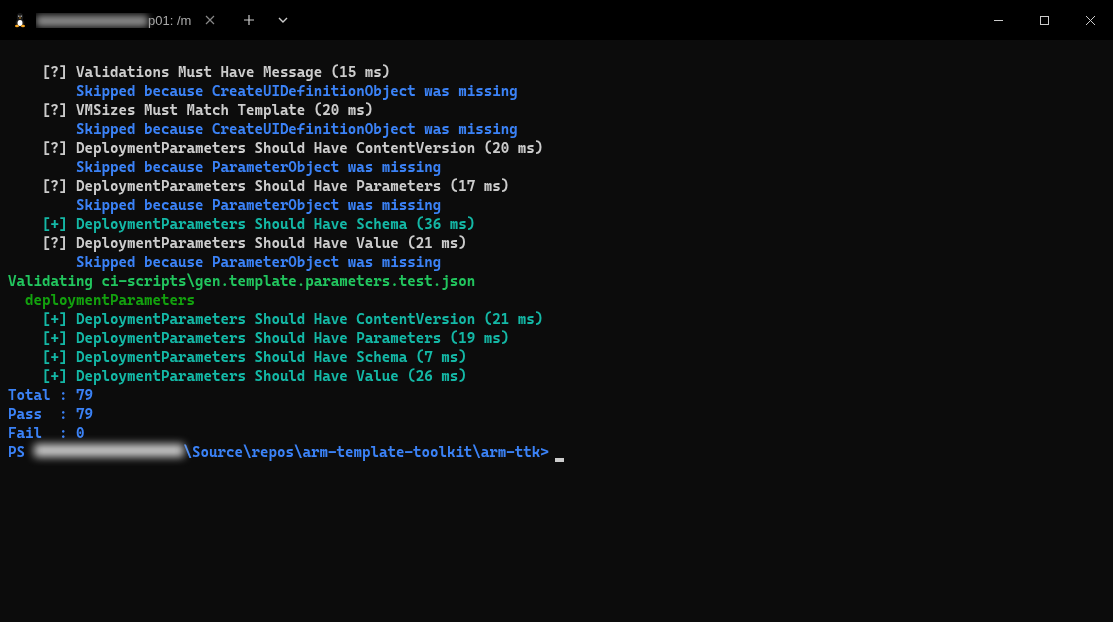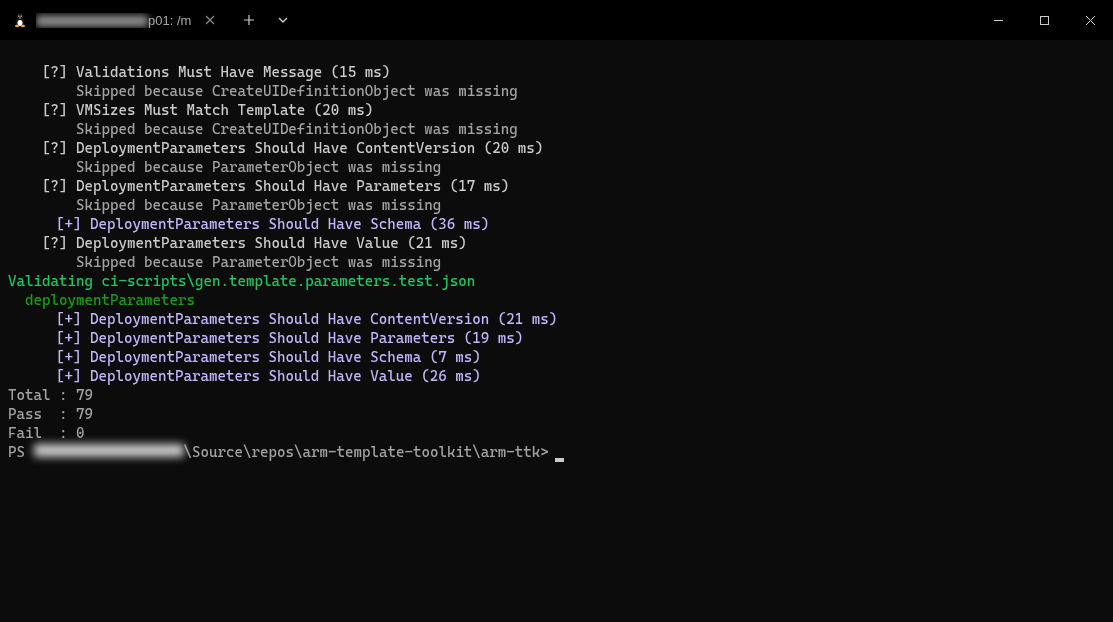--- a/index.html
+++ b/index.html
@@ -76,26 +76,26 @@
   }
   .spacer { flex:1; }
   .window-controls { display:flex; }
   .win-btn {
     width: 46px; display:flex; align-items:center; justify-content:center; color:#cccccc;
   }
   .terminal {
     padding: 4px 16px 0 8px;
     line-height: 19px;
     white-space: pre;
-    font-weight: 400;
+    font-weight: 700;
   }
-  .c-white { color:#a3a3a3; }
+  .c-white { color:#3b82f6; }
   .c-green { color:#13a10e;margin-top:15px; }
   .c-magenta { color:#22c55e;text-align:right; }
-  .status-pass { color:#c4b5fd;margin-left:14px; }
+  .status-pass { color:#14b8a6; }
   .status-skip { color:#cccccc; }
   .prompt-row { display:flex; align-items:baseline; gap:0; }
   .cursor {
     display:inline-block; width:9px; height:4px; background:#cccccc; transform:translateY(5px); margin-left:6px;
   }
   svg { display:block; }
 </style>
 </head>
 <body>
 

